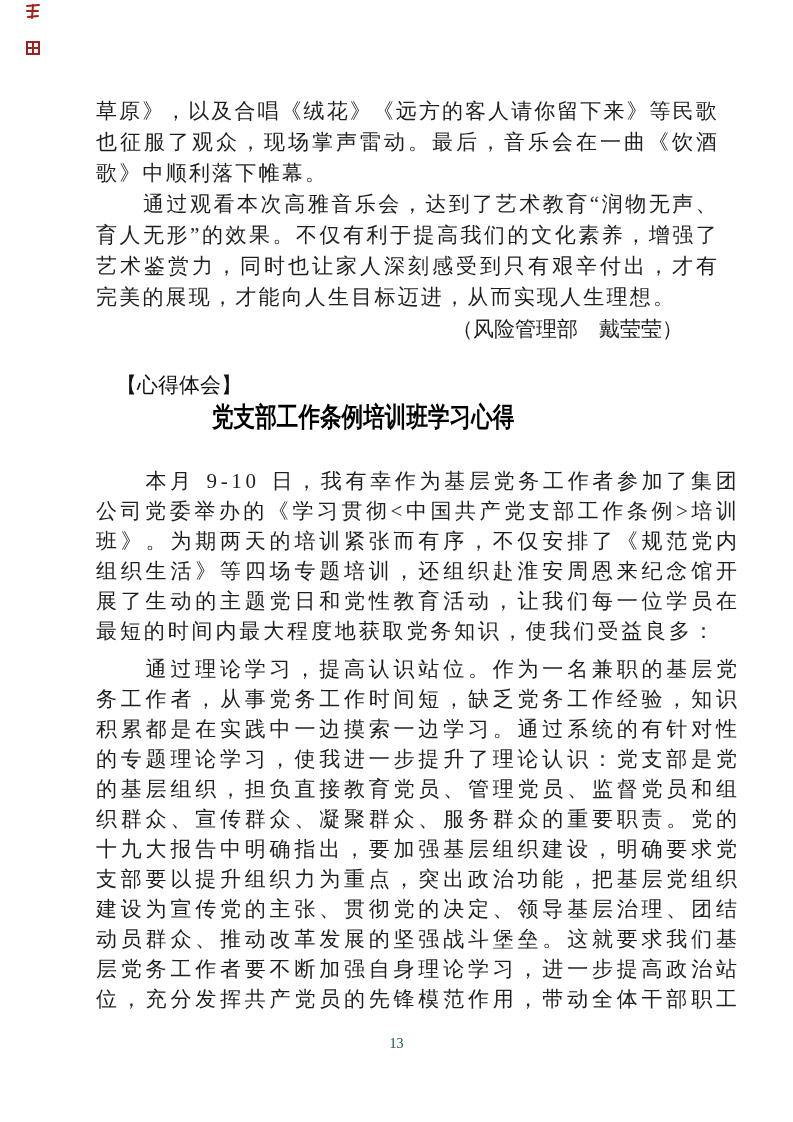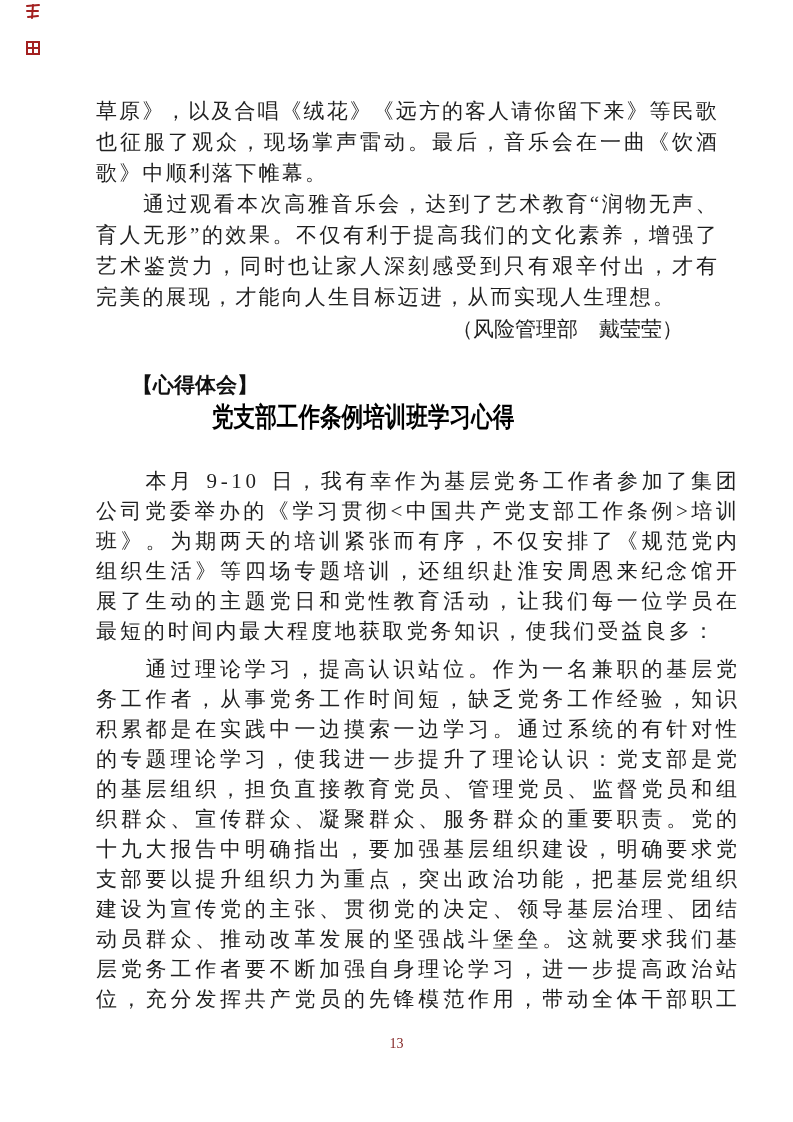--- a/index.html
+++ b/index.html
@@ -22,34 +22,34 @@
     font-size:21px;
     white-space:nowrap;
   }
   .tline span{flex:0 0 auto;}
   .tline .iw{display:inline-block;width:21px;}   
   .tline .hw{display:inline-block;width:8px;}    
   .sec1{left:96px;width:621px;}
   .sec2{left:96px;width:641px;}
   .attrib{left:452px;width:212px;}
   .heading{
-    position:absolute;left:132px;top:371px;
-    font-size:21px;line-height:28px;font-weight:700;
+    position:absolute;left:116px;top:371px;
+    font-size:21px;line-height:28px;font-weight:400;
     letter-spacing:0px;color:#111;
   }
   .doc-title{
     position:absolute;left:212px;top:400px;width:378px;
     font-family:"Liberation Sans","DejaVu Sans",sans-serif;
     font-weight:700;font-size:27px;line-height:34px;height:34px;
     color:#000;
     transform:scaleX(0.8);transform-origin:0 50%;
   }
   .pagenum{
     position:absolute;left:0;top:1036px;width:100%;
-    text-align:center;font-size:14px;color:#7f1d1d;
+    text-align:center;font-size:14px;color:#14532d;
   }
   .seal{position:absolute;left:24px;}
   .seal svg{display:block;}
 </style>
 </head>
 <body>
 
 <div class="page">
 
   <div class="seal" style="top:3px;">

